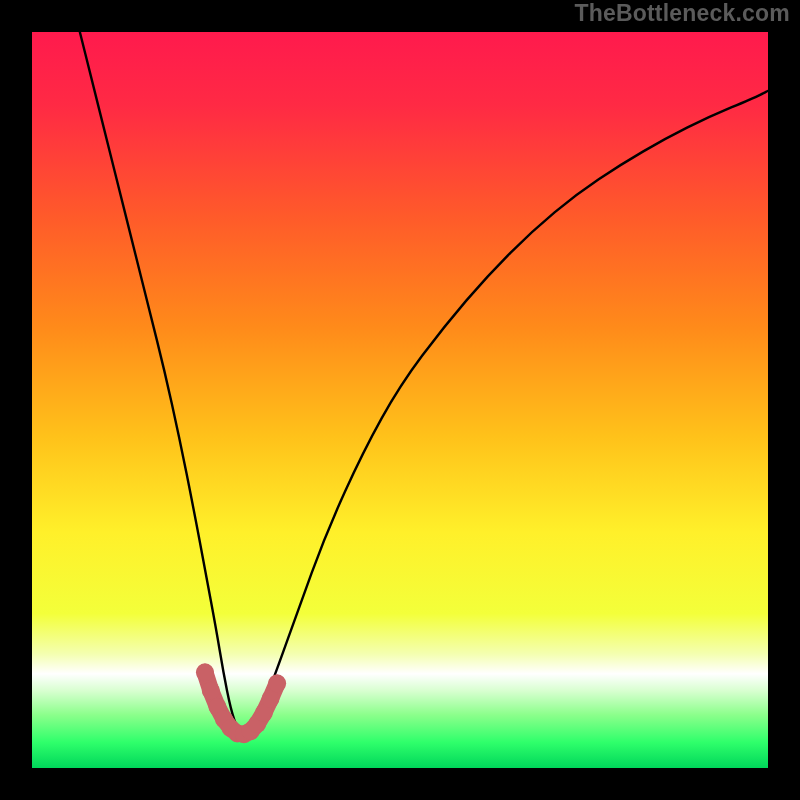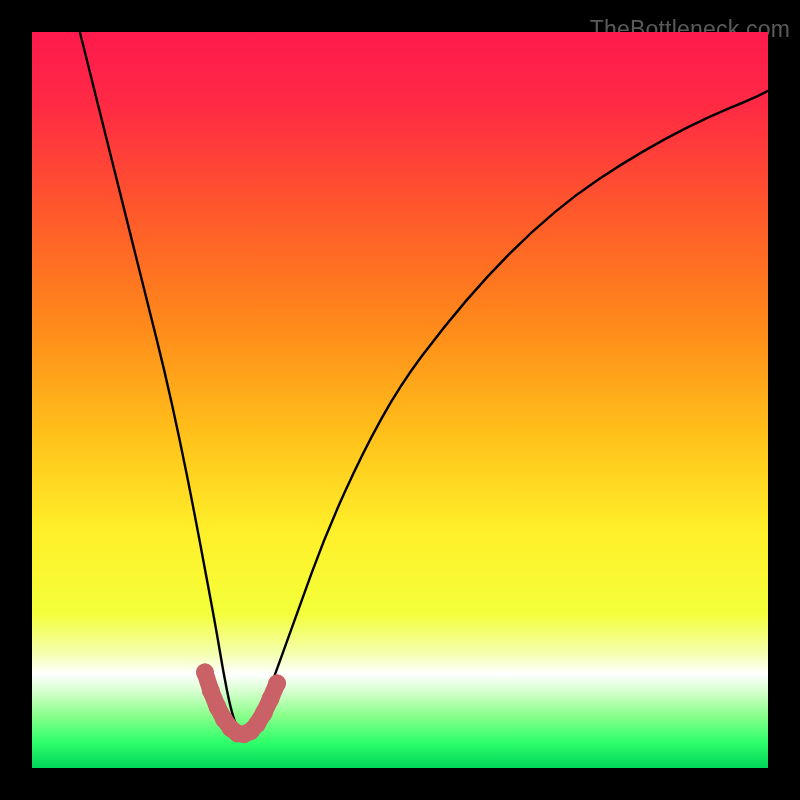--- a/index.html
+++ b/index.html
@@ -14,25 +14,25 @@
   .frame {
     position: absolute;
     left: 0;
     top: 0;
     width: 800px;
     height: 800px;
     background: #000;
   }
   .watermark {
     position: absolute;
-    top: 16px;
+    top: 0;
     right: 10px;
     color: #5b5b5b;
     font-size: 23px;
-    font-weight: 400;
+    font-weight: 700;
     letter-spacing: 0.2px;
   }
   .plot {
     position: absolute;
     left: 32px;
     top: 32px;
     width: 736px;
     height: 736px;
   }
   .plot svg {

